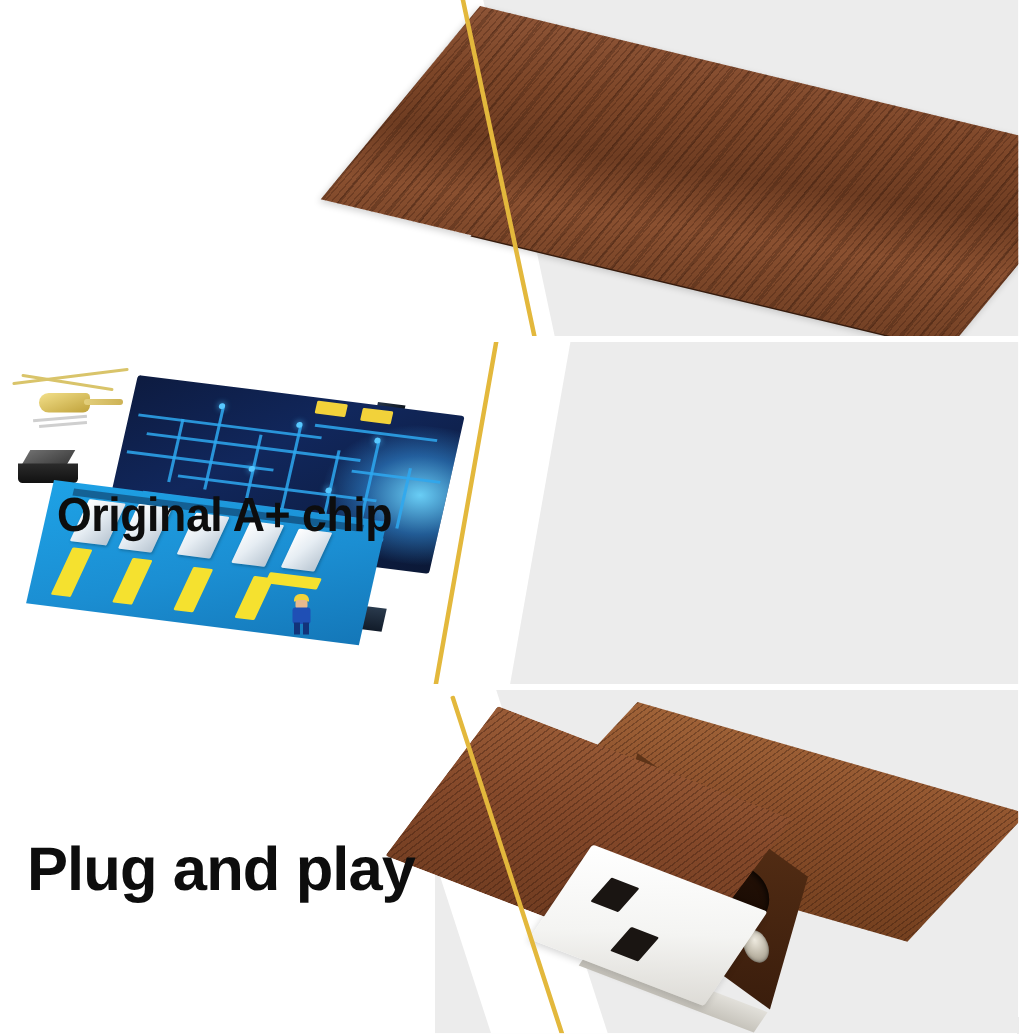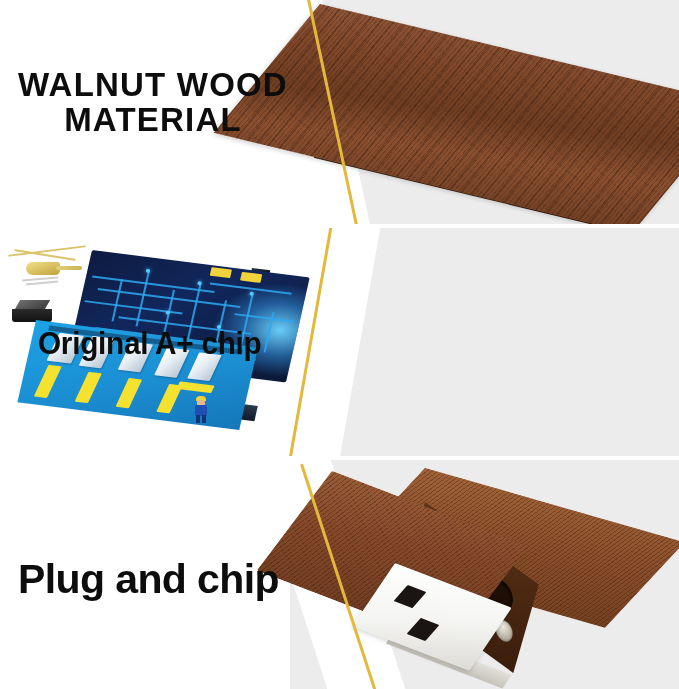--- a/index.html
+++ b/index.html
@@ -240,22 +240,20 @@
     <div class="band-bg-grey" style="left:300px;width:379px;"></div>
     <div class="wedge" style="left:238px;width:74px;transform:rotate(-12deg);transform-origin:top left;"></div>
 
     <div id="plank-wrap">
       <div id="plank-edge"></div>
       <div id="plank"></div>
     </div>
 
     <div class="gold" style="left:305px;top:-10px;width:3px;height:250px;transform:rotate(-12deg);transform-origin:top center;"></div>
 
-    <div class="headline" id="hl-walnut">WALNUT WOOD
-MATERIAL</div>
   </div>
 
   <div class="band" id="band-mid">
     <div class="band-bg-white"></div>
     <div class="band-bg-grey" style="left:330px;width:349px;"></div>
     <div class="wedge" style="left:300px;width:86px;transform:rotate(10deg);transform-origin:top left;"></div>
 
     <div id="chip-scene">
 
       <div id="heli">
@@ -347,16 +345,16 @@
 
       <div id="usb-edge"></div>
       <div id="usb">
         <div class="usb-slot" style="left:22px;top:16px;width:20px;height:20px;transform:skewX(-8deg);"></div>
         <div class="usb-slot" style="left:52px;top:42px;width:20px;height:20px;transform:skewX(-8deg);"></div>
       </div>
     </div>
 
     <div class="gold" style="left:300px;top:4px;width:3px;height:240px;transform:rotate(-18deg);transform-origin:top center;"></div>
 
-    <div class="headline" id="hl-plug" style="position:absolute;left:18px;top:98px;">Plug and chip</div>
+    <div class="headline" id="hl-plug" style="position:absolute;left:18px;top:98px;">Plug and play</div>
   </div>
 
 </div>
 
 </body></html>

